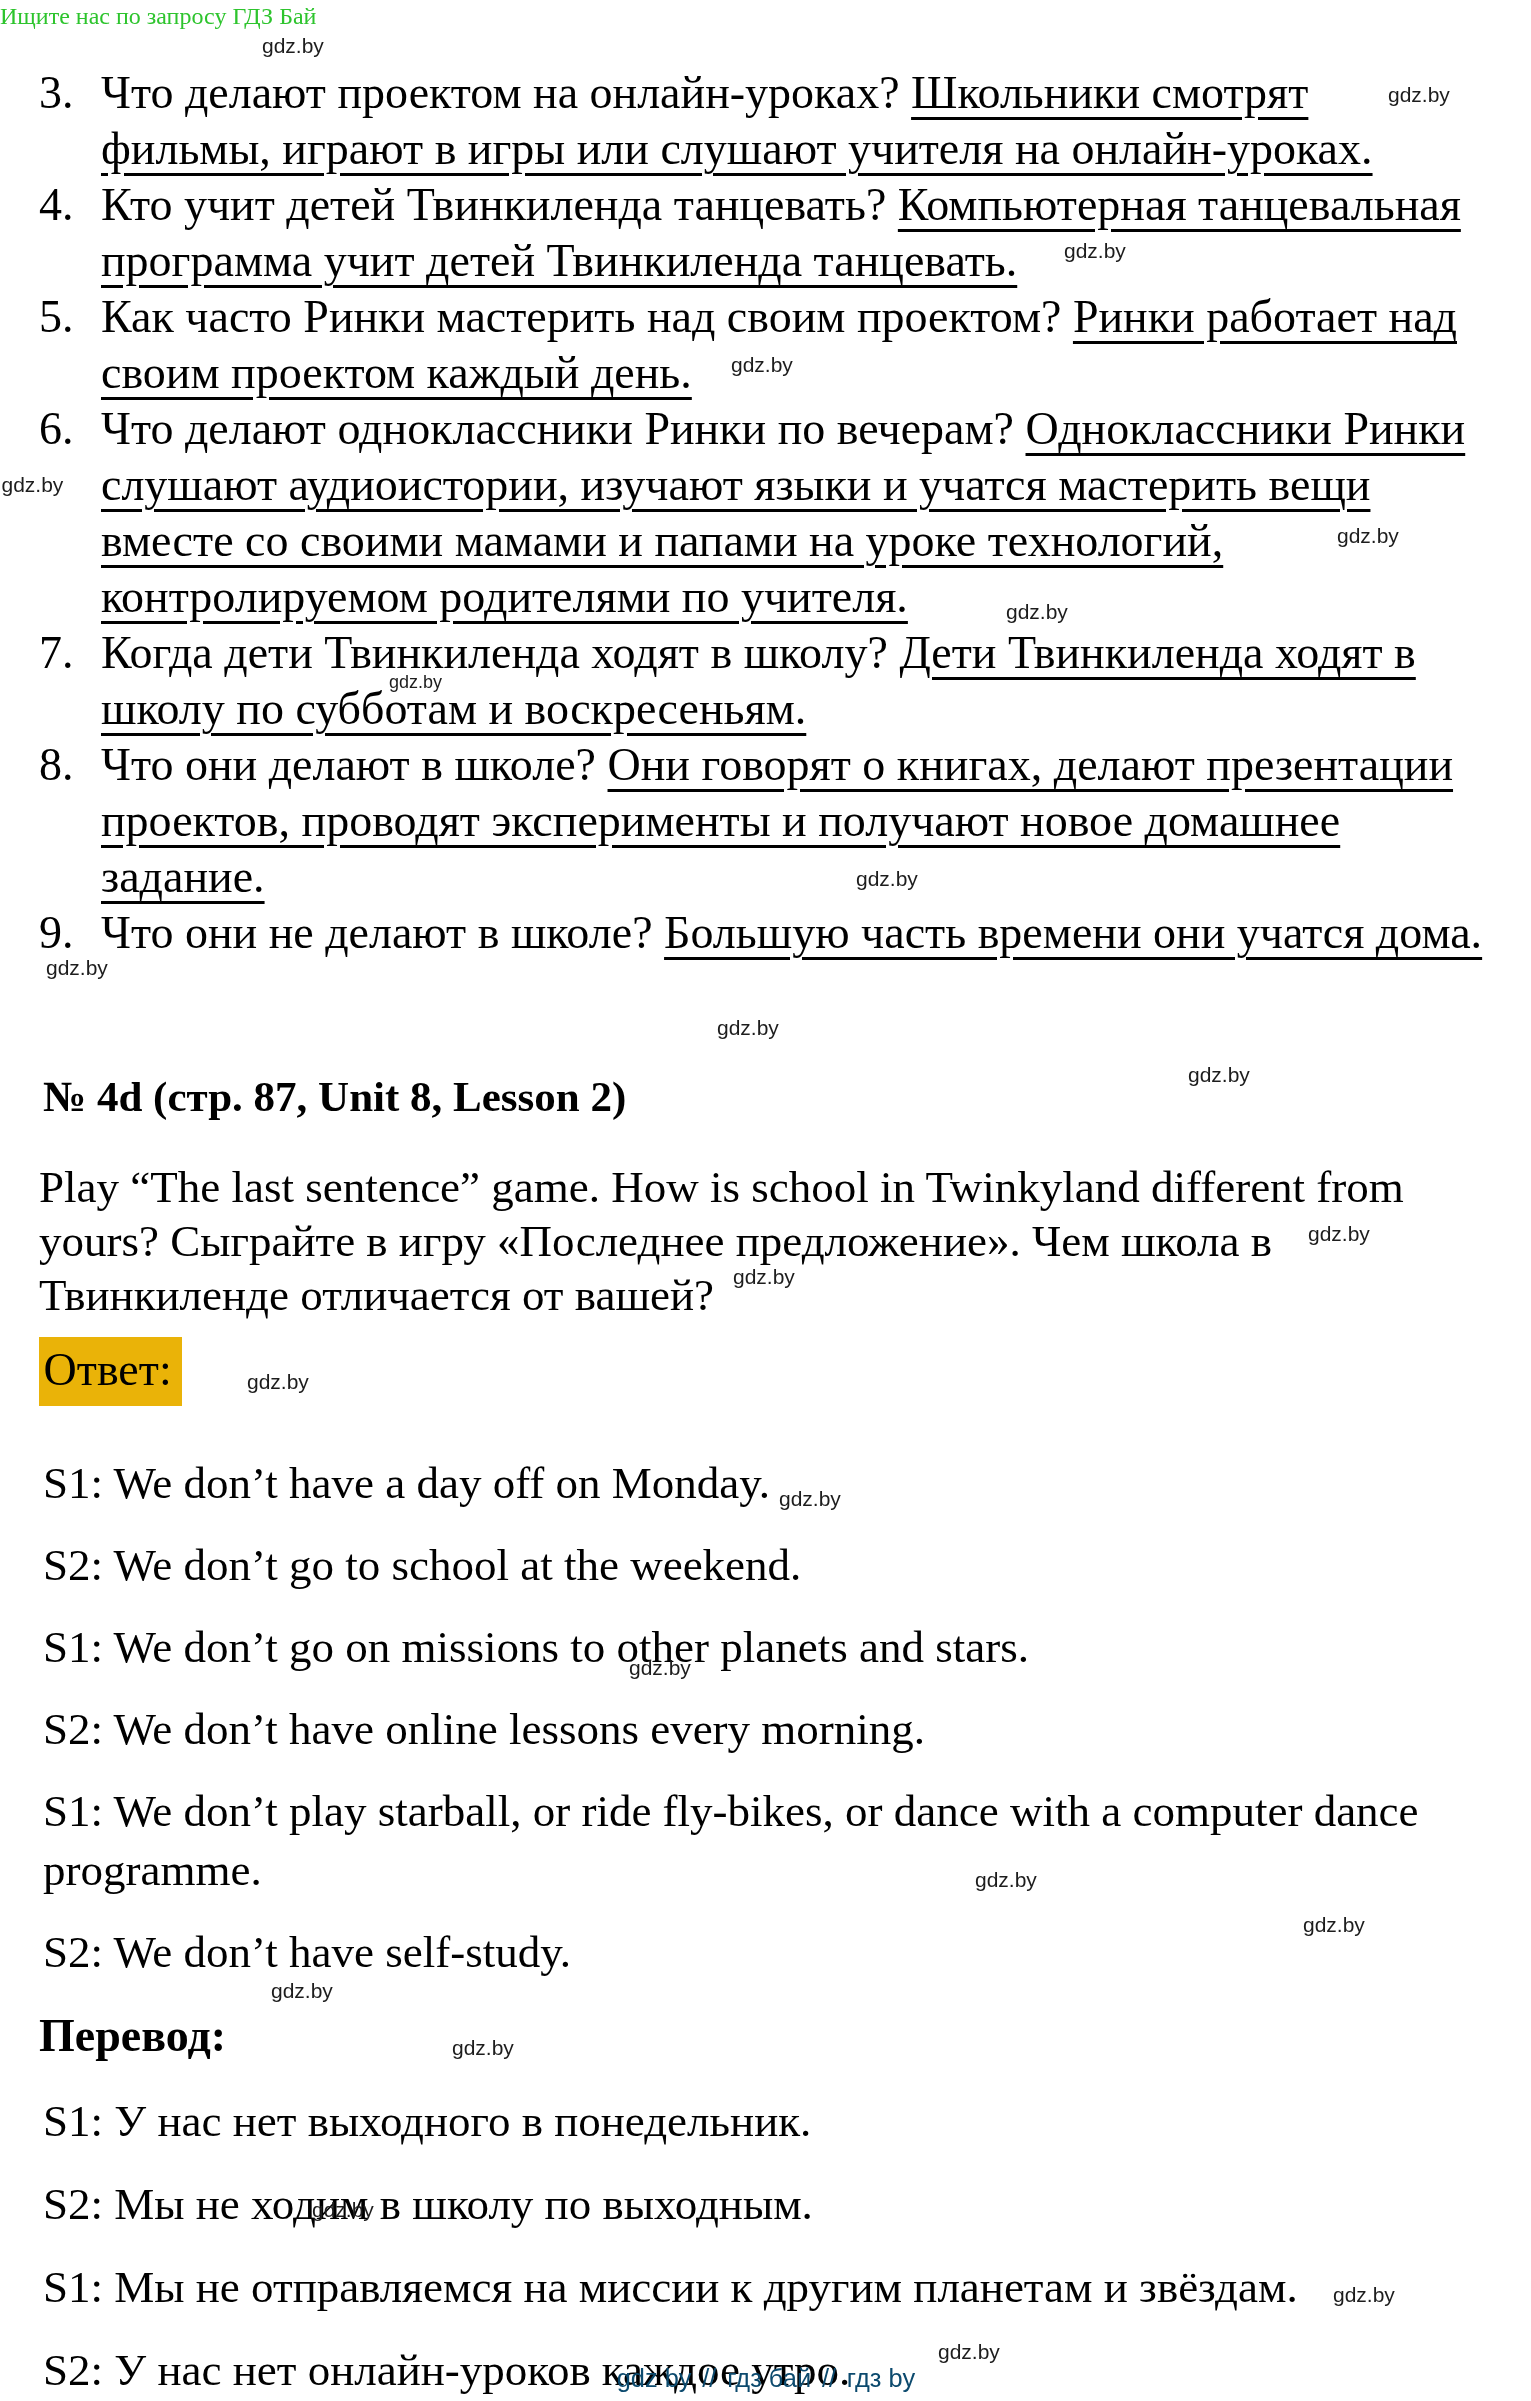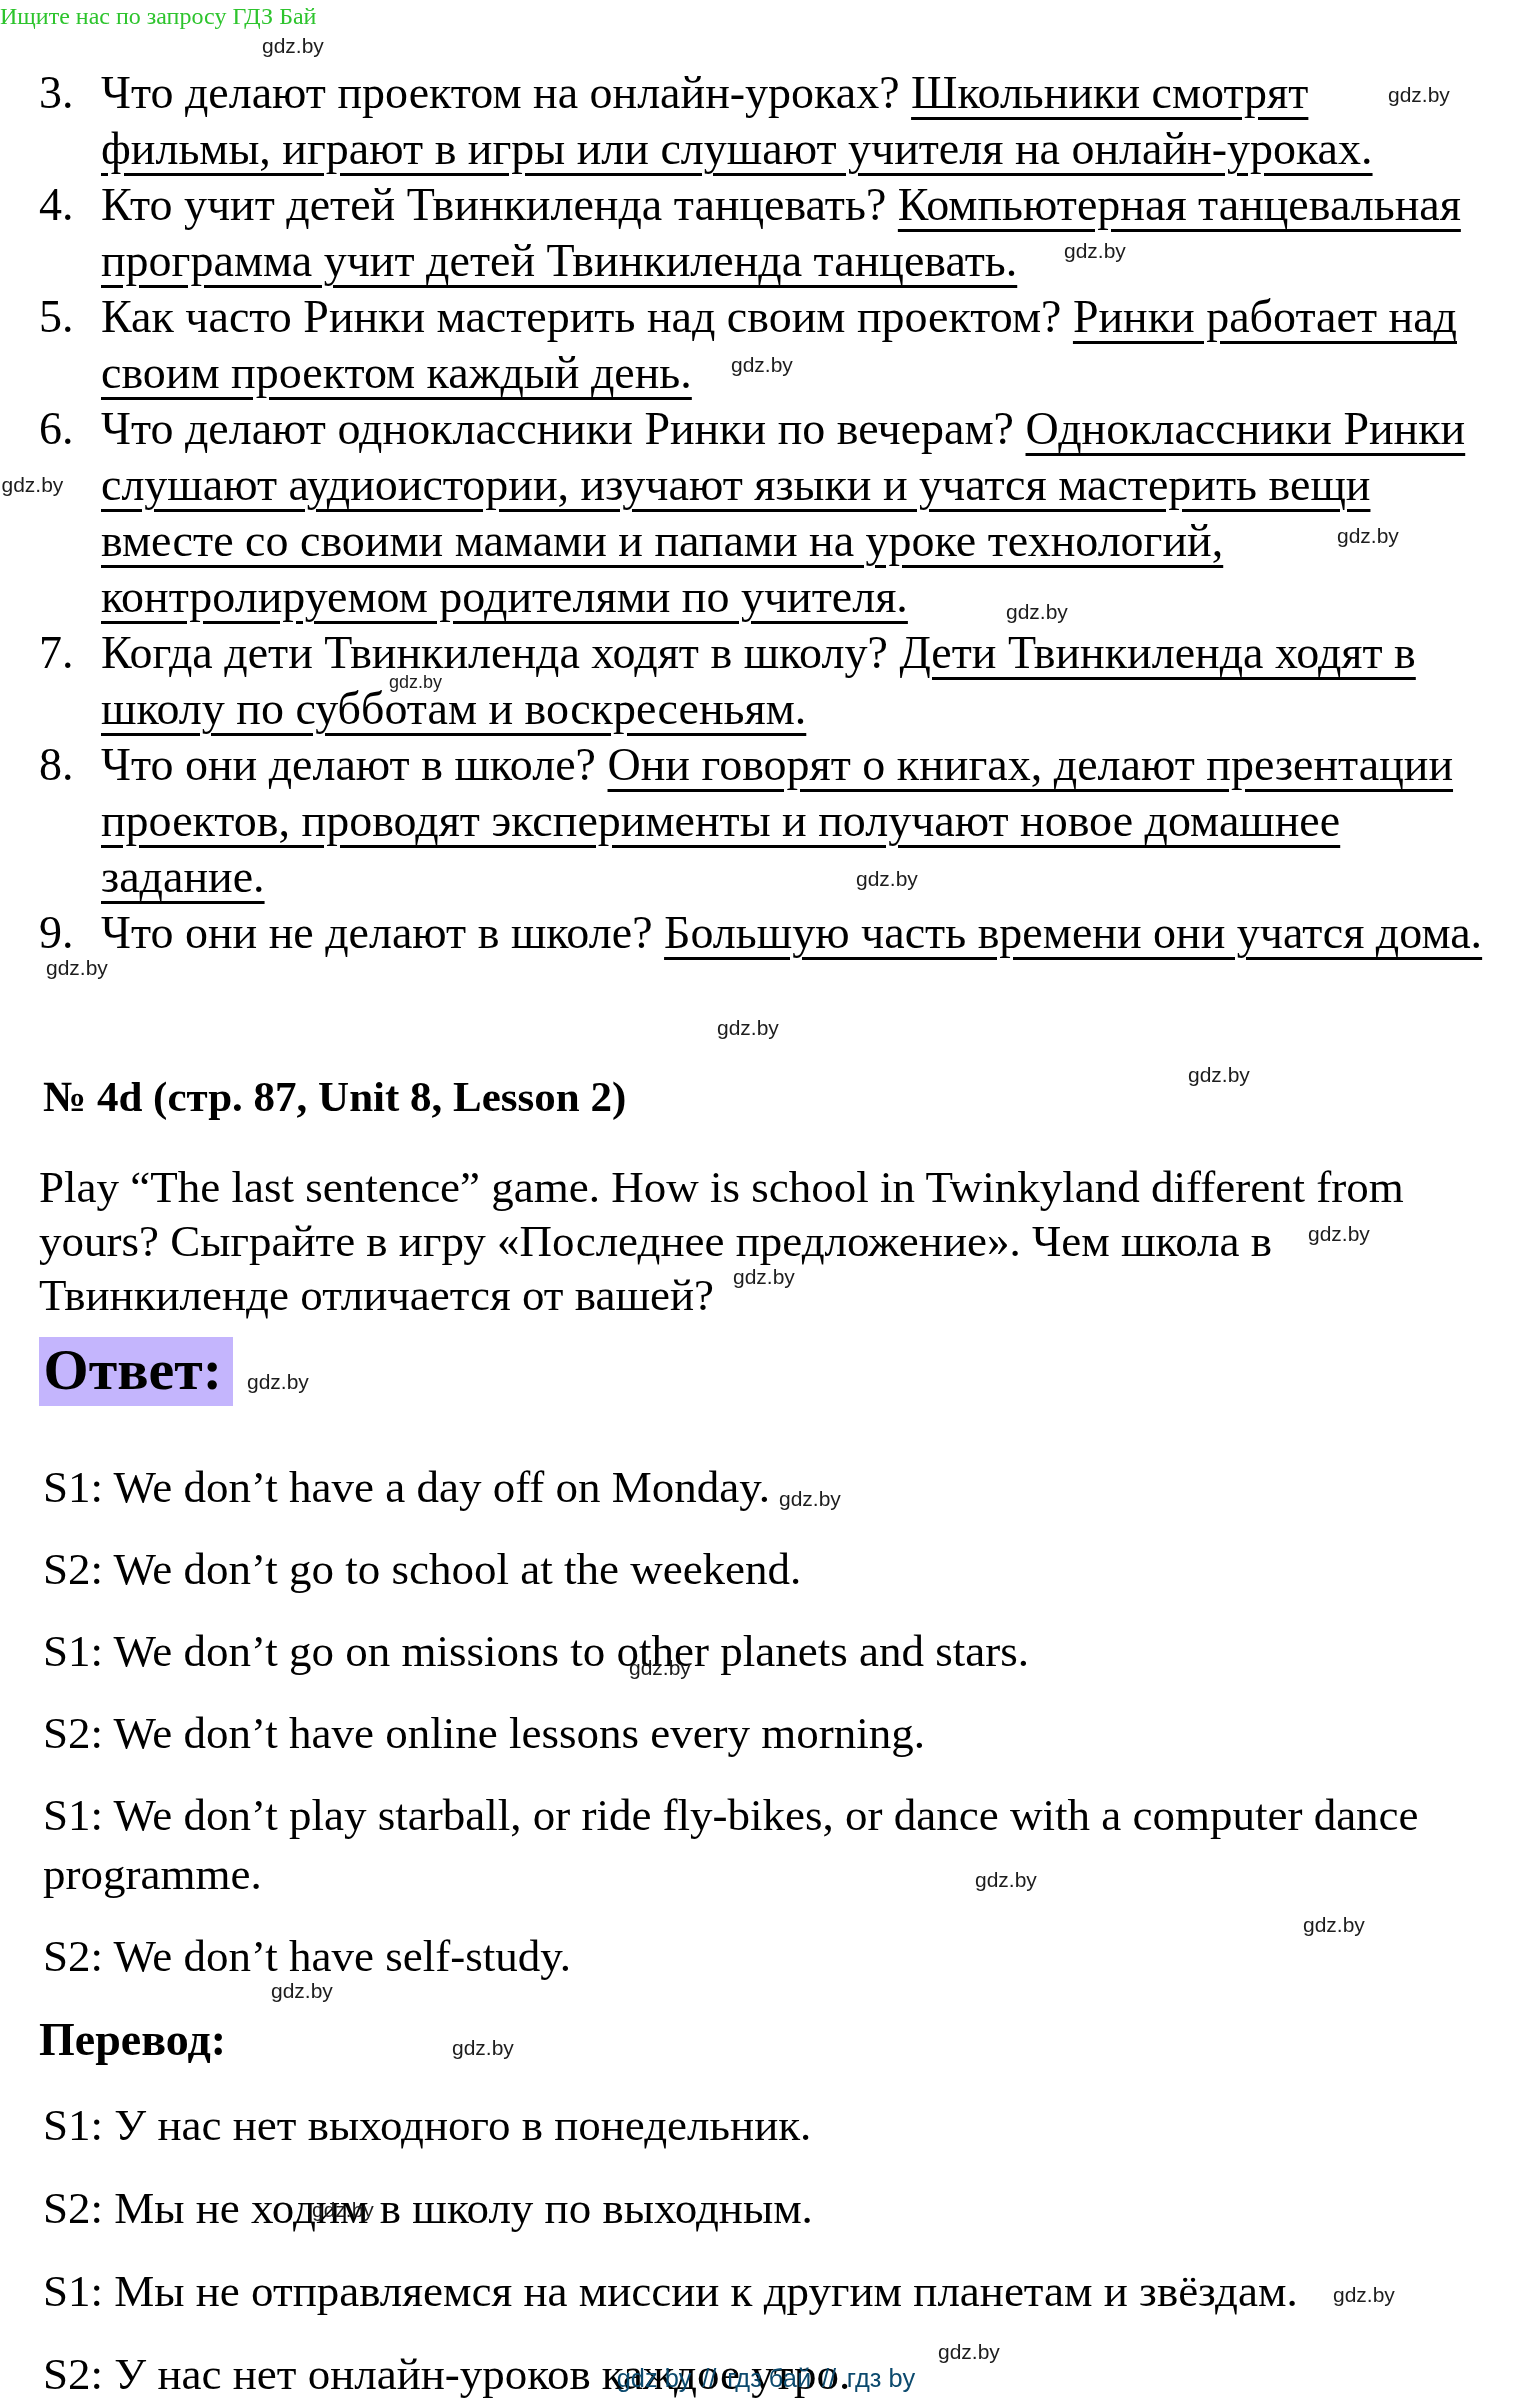--- a/index.html
+++ b/index.html
@@ -12,21 +12,21 @@
   .wm.sm{font-size:18px;}
   .doc{position:absolute;left:39px;top:0;width:1454px;}
   .qa-list{margin:65px 0 0;}
   p.qa-item{margin:0;font-size:46px;line-height:56px;padding-left:62px;text-indent:-62px;
             white-space:nowrap;}
   .qa-item .num{display:inline-block;width:62px;text-indent:0;}
   .u{text-decoration:underline;text-decoration-thickness:3.1px;text-underline-offset:8.5px;}
   .exercise-heading{margin:108px 4px 0;font-size:43px;line-height:56px;font-weight:700;}
   .task{margin:35px 0 0;font-size:45px;line-height:54px;white-space:nowrap;}
   .answer-row{margin:15.4px 0 0;line-height:61px;}
-  .chip{display:inline-block;background:#c4b5fd;font-size:58px;font-weight:700;
+  .chip{display:inline-block;background:#eab308;font-size:46px;font-weight:400;
         padding:1.5px 10.8px 6.2px 4.6px;}
   .dialogue{margin:42px 0 0;}
   .dialogue p{margin:0 4px 23px;font-size:45px;line-height:59px;white-space:nowrap;}
   .translation-label{margin:26px 0 0;font-size:46px;line-height:56px;font-weight:700;}
   .dialogue.ru{margin-top:28.5px;}
   .dialogue.ru p{margin-bottom:24px;}
   .footer{position:absolute;top:2364px;left:0;width:100%;text-align:center;
           font-family:"Liberation Sans",sans-serif;font-size:25.4px;color:#0c4a6e;}
   .footer .sep{margin:0 10.8px;}
   .footer .flink{cursor:pointer;}

